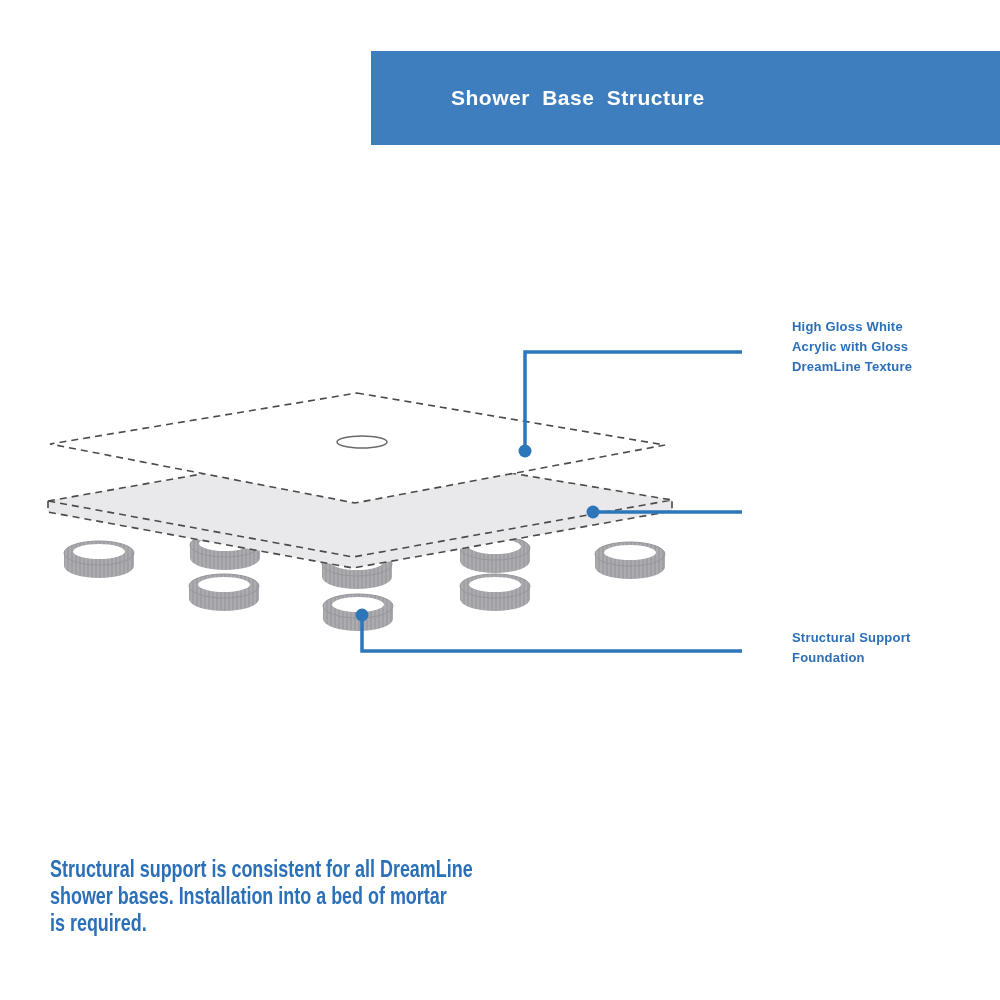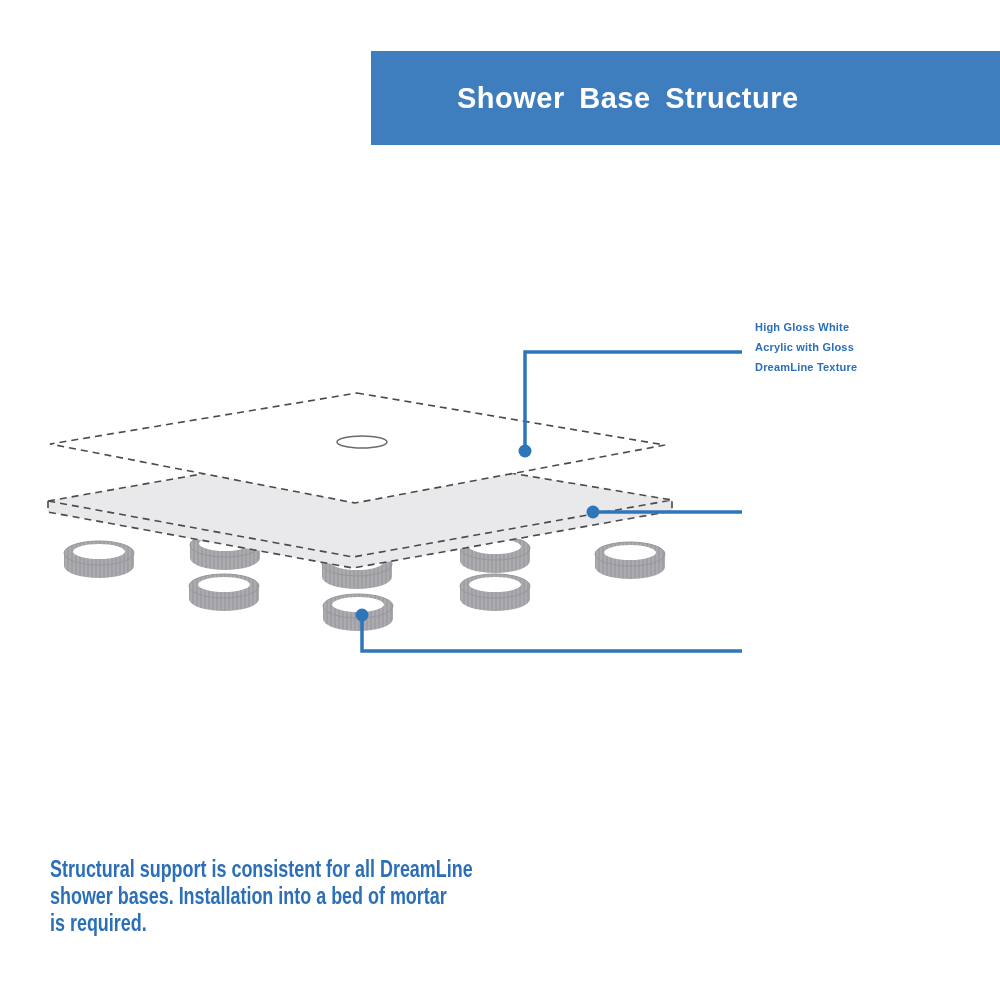--- a/index.html
+++ b/index.html
@@ -1,23 +1,23 @@
 <!DOCTYPE html>
 <html><head>
 <meta charset="utf-8">
 <style>
   html,body{margin:0;padding:0;background:#ffffff;}
   .canvas{position:relative;width:1000px;height:1000px;background:#ffffff;overflow:hidden;
           font-family:"Liberation Sans", sans-serif;}
   .banner{position:absolute;left:371px;top:51px;width:629px;height:94px;background:#3e7dbe;
           display:flex;align-items:center;padding-left:80px;box-sizing:border-box;}
-  .banner span{color:#ffffff;font-size:29px;font-weight:bold;letter-spacing:.5px;word-spacing:6px;white-space:nowrap;margin-left:6px;}
+  .banner span{color:#ffffff;font-size:21px;font-weight:bold;letter-spacing:.5px;word-spacing:6px;white-space:nowrap;}
   .diagram-svg{position:absolute;left:0;top:0;}
-  .callout{position:absolute;color:#2a6fb7;font-size:11px;font-weight:bold;line-height:20px;
-           letter-spacing:.2px;white-space:nowrap;}
+  .callout{position:absolute;color:#2a6fb7;font-size:13px;font-weight:bold;line-height:20px;
+           letter-spacing:.2px;white-space:nowrap;margin-left:37px;}
   .callout div{white-space:nowrap;}
   .footer{position:absolute;left:50px;top:856px;color:#2a6fb7;font-size:23px;font-weight:bold;
           line-height:27px;transform:scaleX(.78);transform-origin:left top;}
   .footer div{white-space:nowrap;}
 </style>
 </head>
 <body>
 
 <div class="canvas">
 
@@ -70,20 +70,24 @@
       <circle cx="593" cy="512" r="6.5"></circle>
       <circle cx="362" cy="615" r="6.5"></circle>
     </g>
   </svg>
 
   <div class="callout" style="left:755px;top:317px">
     <div>High Gloss White</div>
     <div>Acrylic with Gloss</div>
     <div>DreamLine Texture</div>
   </div>
+  <div class="callout" style="left:755px;top:628px">
+    <div>Structural Support</div>
+    <div>Foundation</div>
+  </div>
 
   <div class="footer">
     <div>Structural support is consistent for all DreamLine</div>
     <div>shower bases. Installation into a bed of mortar</div>
     <div>is required.</div>
   </div>
 
 </div>
 
 </body></html>

